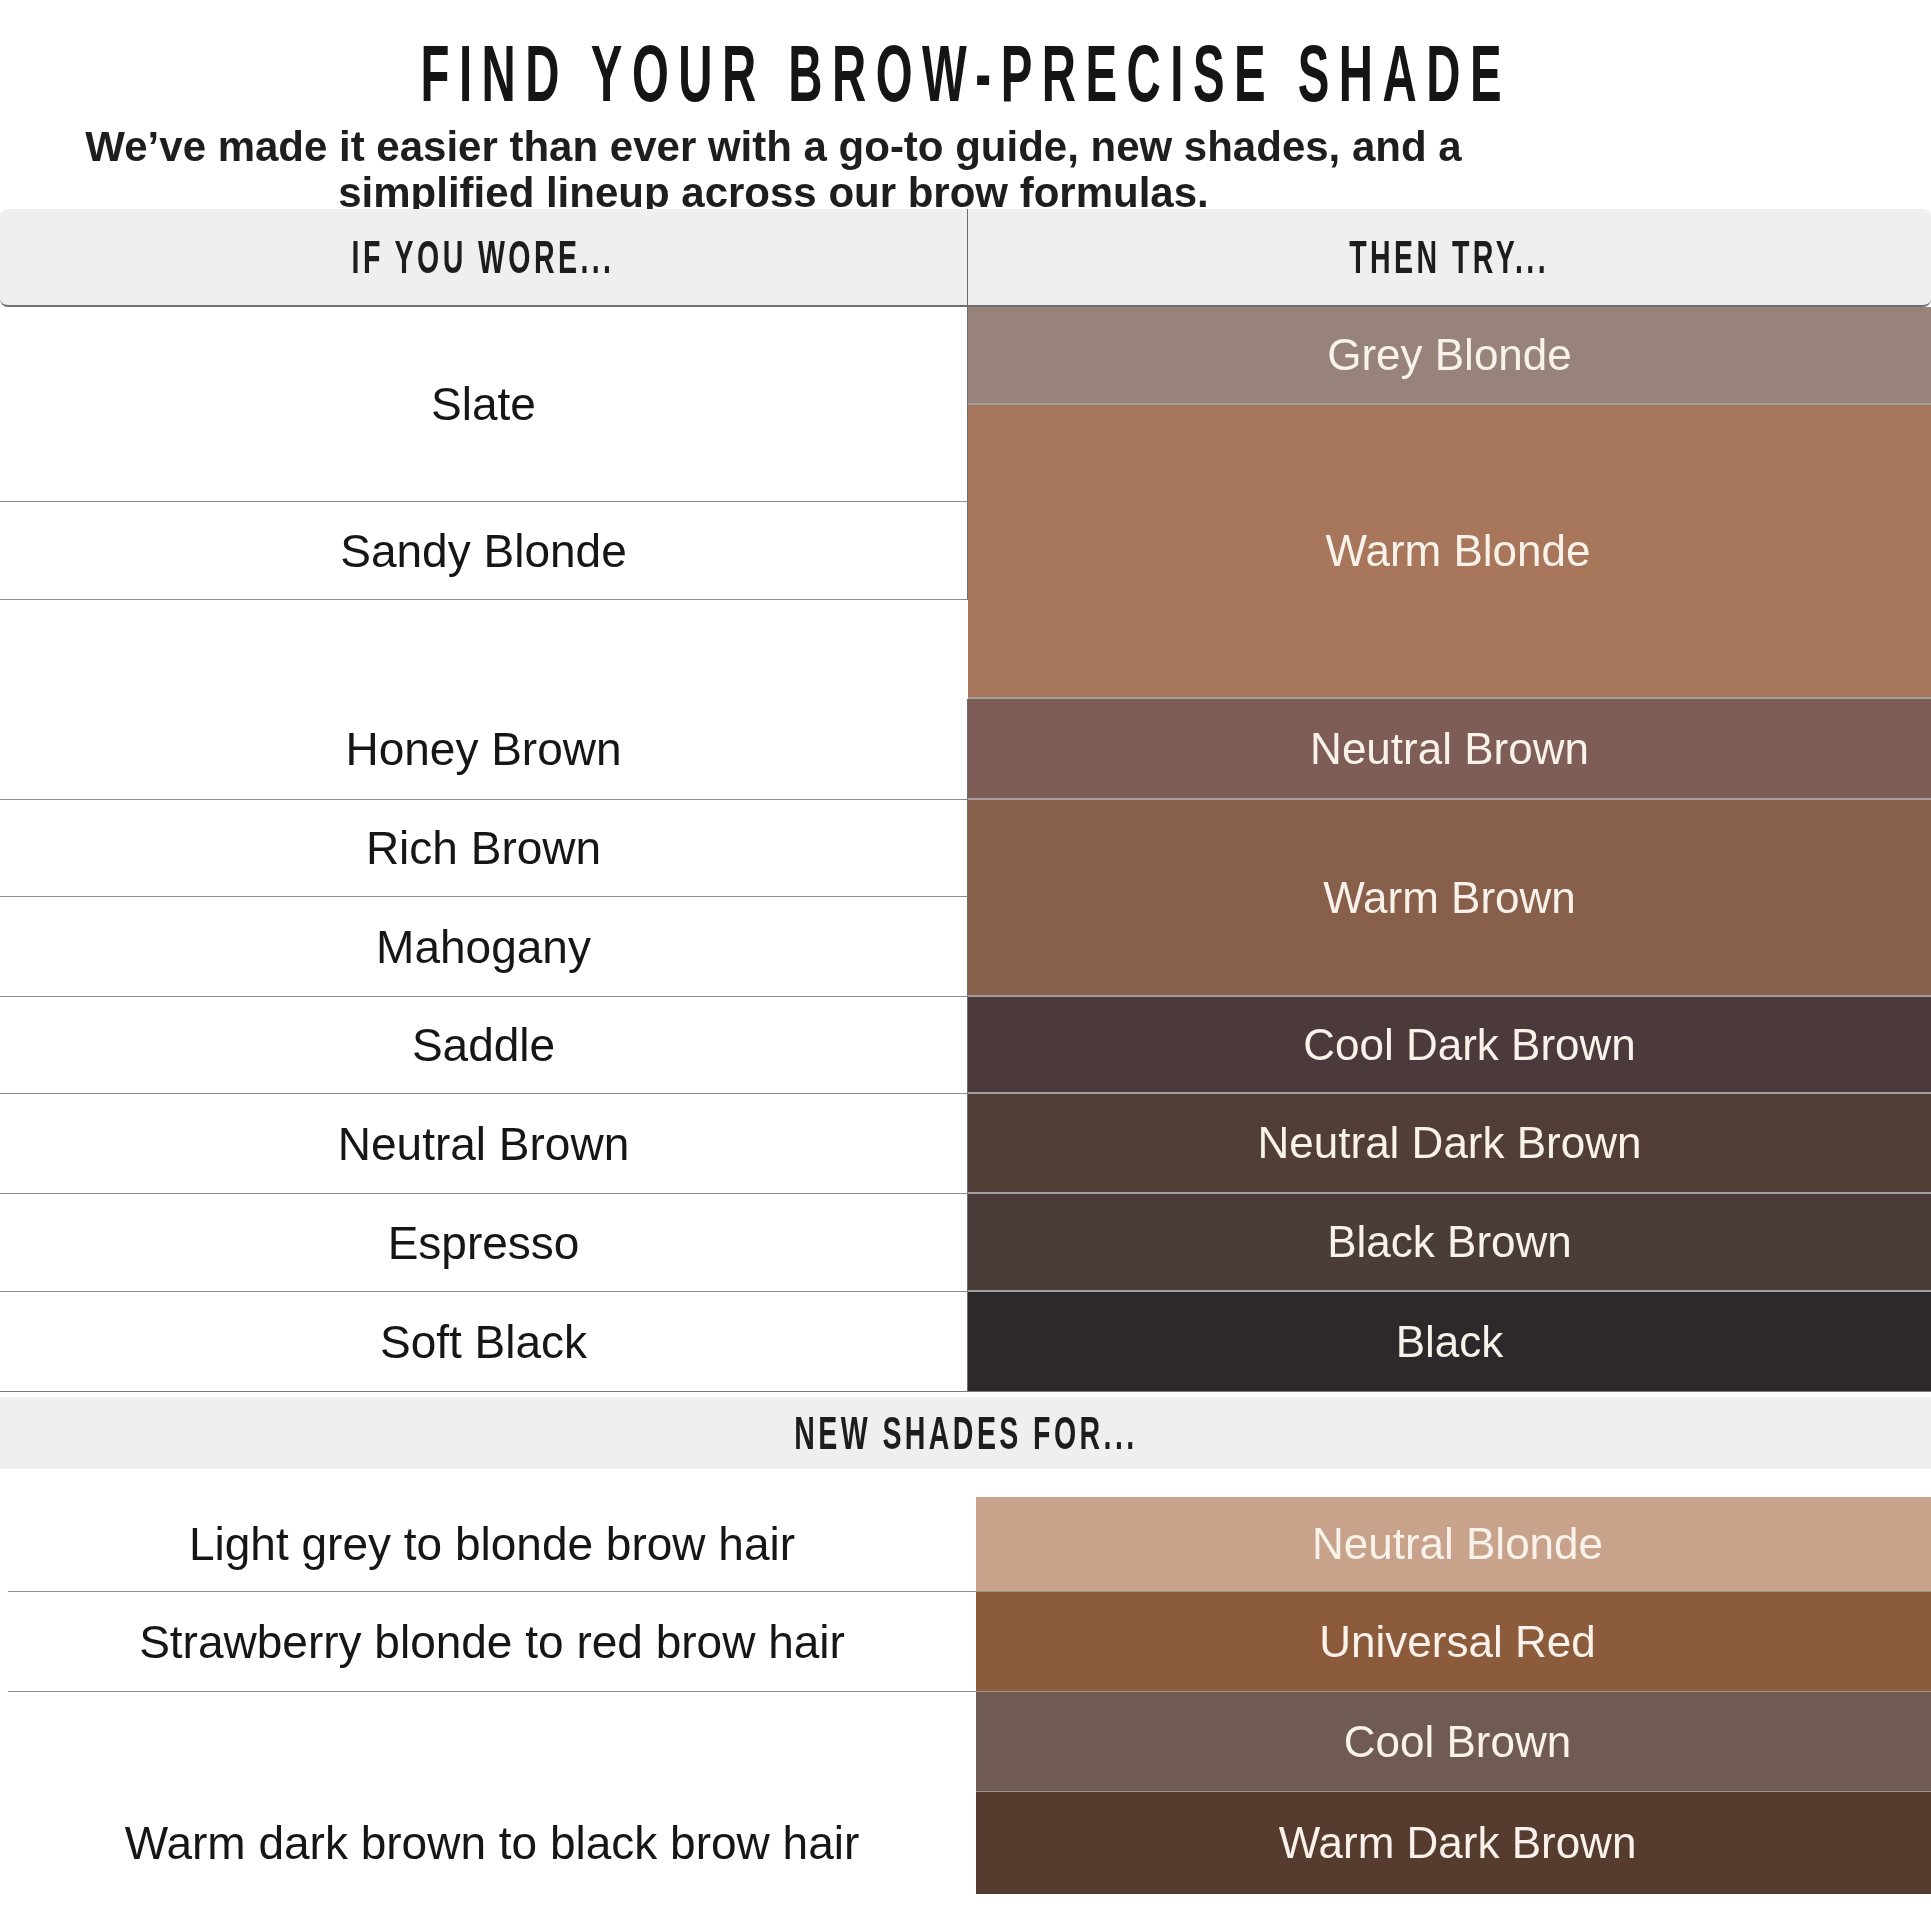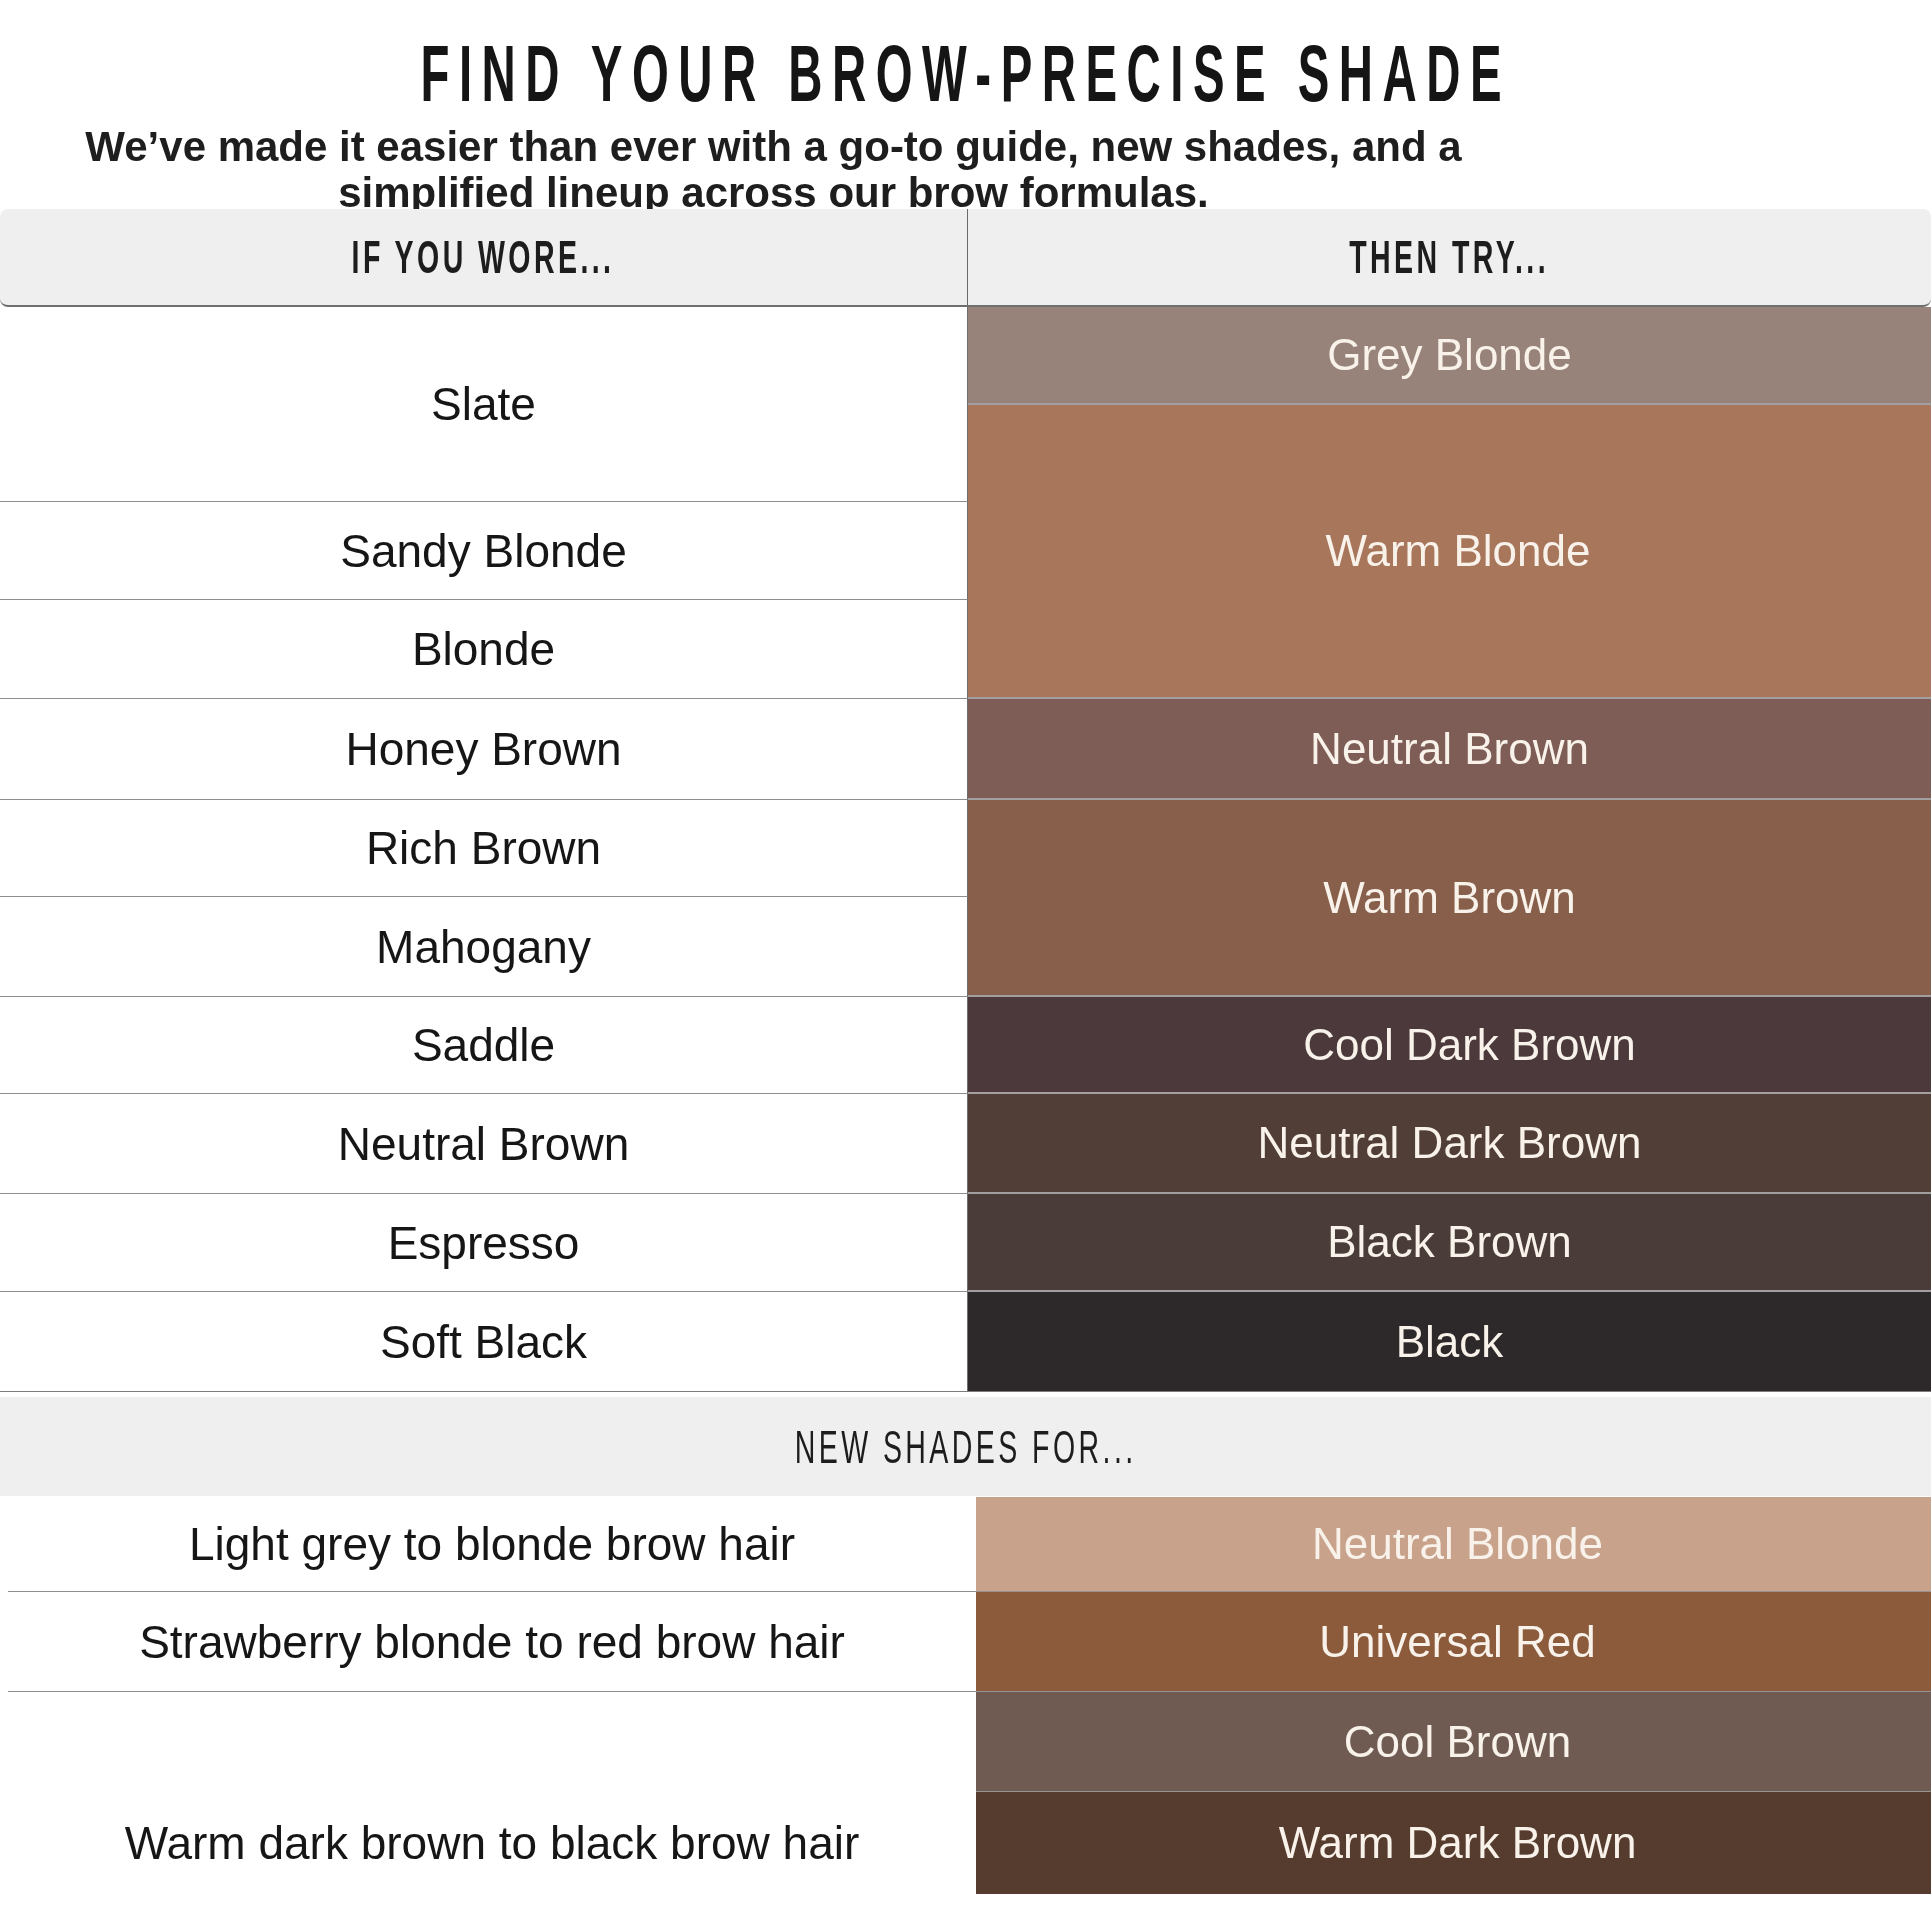--- a/index.html
+++ b/index.html
@@ -61,23 +61,23 @@
   .lr6  { grid-row:6; } .lr7 { grid-row:7; } .lr8 { grid-row:8; }
   .lr9  { grid-row:9; } .lr10 { grid-row:10; } .lr11 { grid-row:11; }
   .rr1  { grid-row:1; }
   .rr2  { grid-row:2 / span 3;padding-left:17px; }
   .rr5  { grid-row:5; }
   .rr6  { grid-row:6 / span 2; }
   .rr8  { grid-row:8;padding-left:40px; } .rr9 { grid-row:9; } .rr10 { grid-row:10; } .rr11 { grid-row:11; }
 
   
   .band {
-    position:absolute; top:1397px; left:0; width:1931px; height:99px;
+    position:absolute; top:1397px; left:0; width:1931px; height:72px;
     background:#f0efef; display:flex; align-items:center; justify-content:center;
-    font-size:46px; font-weight:400; color:#1d1d1d;
+    font-size:46px; font-weight:700; color:#1d1d1d;
   }
   .bottom-grid {
     position:absolute; top:1497px; left:8px; width:1931px;
     display:grid; grid-template-columns:968px 963px;
     grid-template-rows:95px 100px 100px 102px;
   }
   .bl { 
     grid-column:1; background:#ffffff;
     display:flex; align-items:center; justify-content:center;
     font-size:46px; color:#161616; border-bottom:1.9px solid #8d8d8d;
@@ -106,21 +106,20 @@
         </div>
       <div class="th">
           <span class="cx-h">THEN TRY...</span>
         </div>
     </div>
 
     <div class="main-grid">
 
       <div class="lcell lr1">Slate</div>
       <div class="lcell lr3">Sandy Blonde</div>
-      <div class="lcell lr4">Blonde</div>
       <div class="lcell lr5">Honey Brown</div>
       <div class="lcell lr6">Rich Brown</div>
       <div class="lcell lr7">Mahogany</div>
       <div class="lcell lr8">Saddle</div>
       <div class="lcell lr9">Neutral Brown</div>
       <div class="lcell lr10">Espresso</div>
       <div class="lcell lr11 last">Soft Black</div>
 
       <div class="rcell rr1" style="background-color: rgb(151, 131, 122);">Grey Blonde</div>
       <div class="rcell rr2" style="background-color: rgb(167, 118, 91);">Warm Blonde</div>

